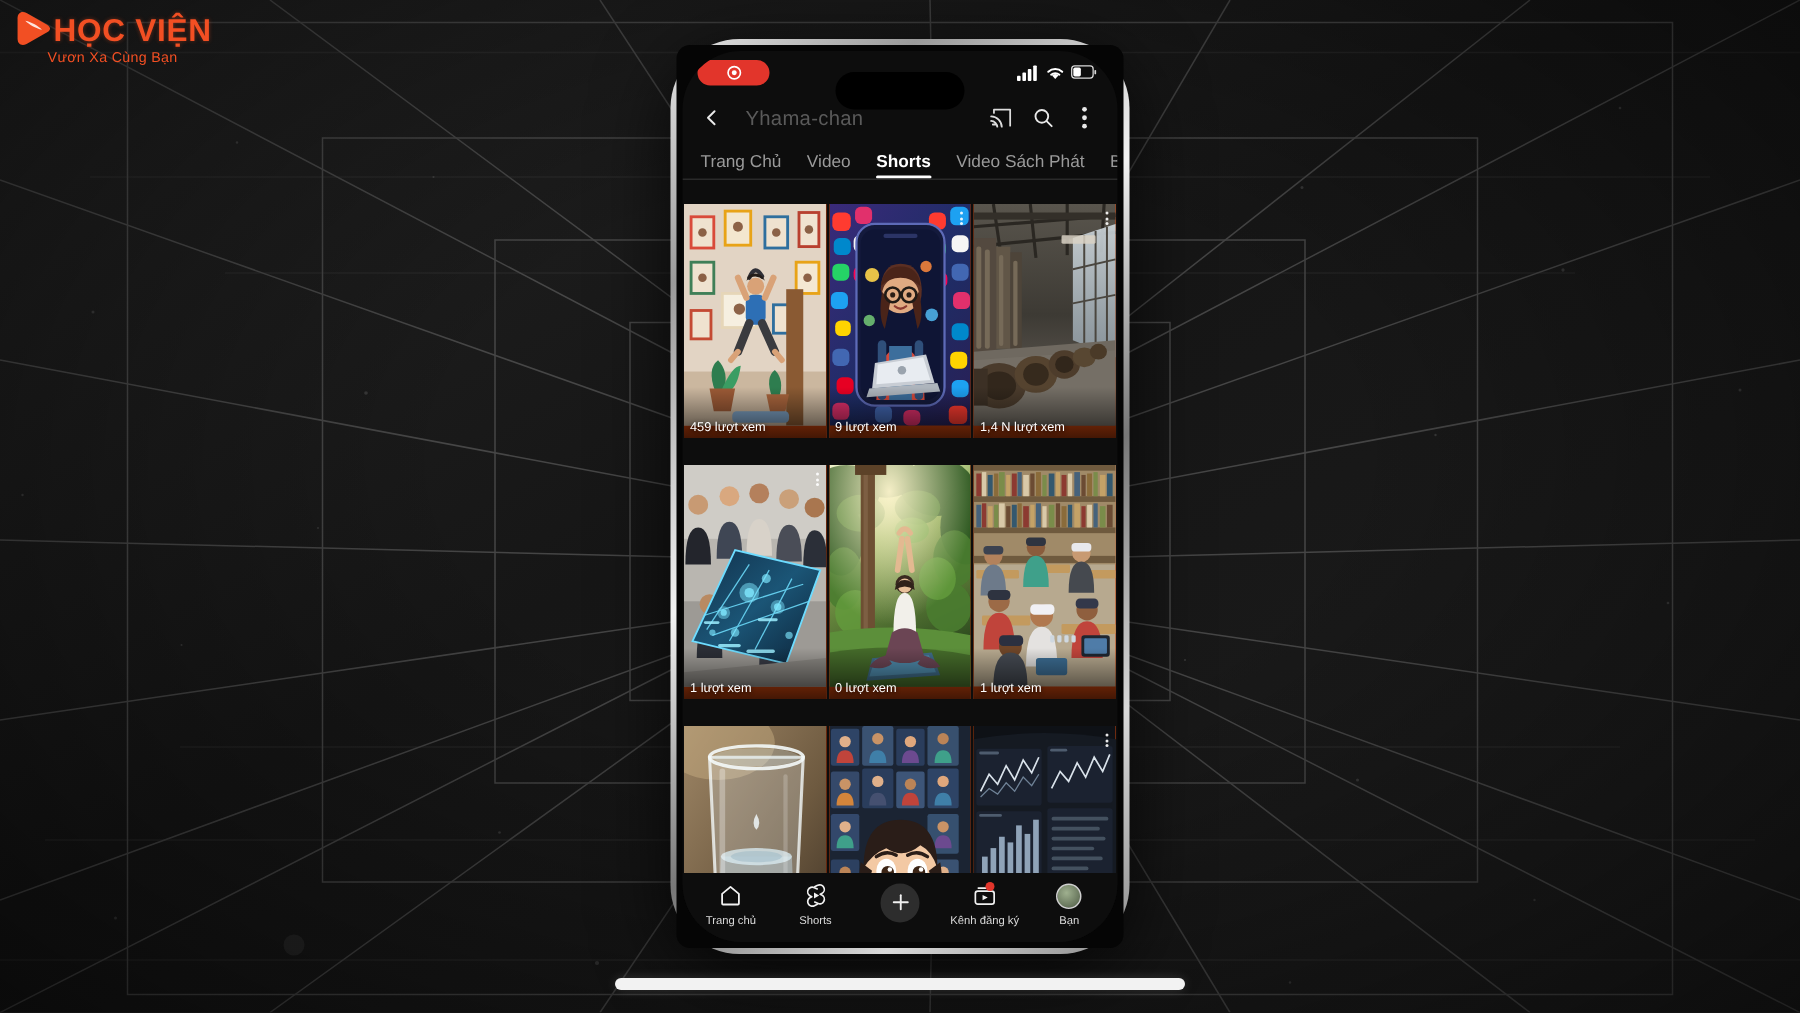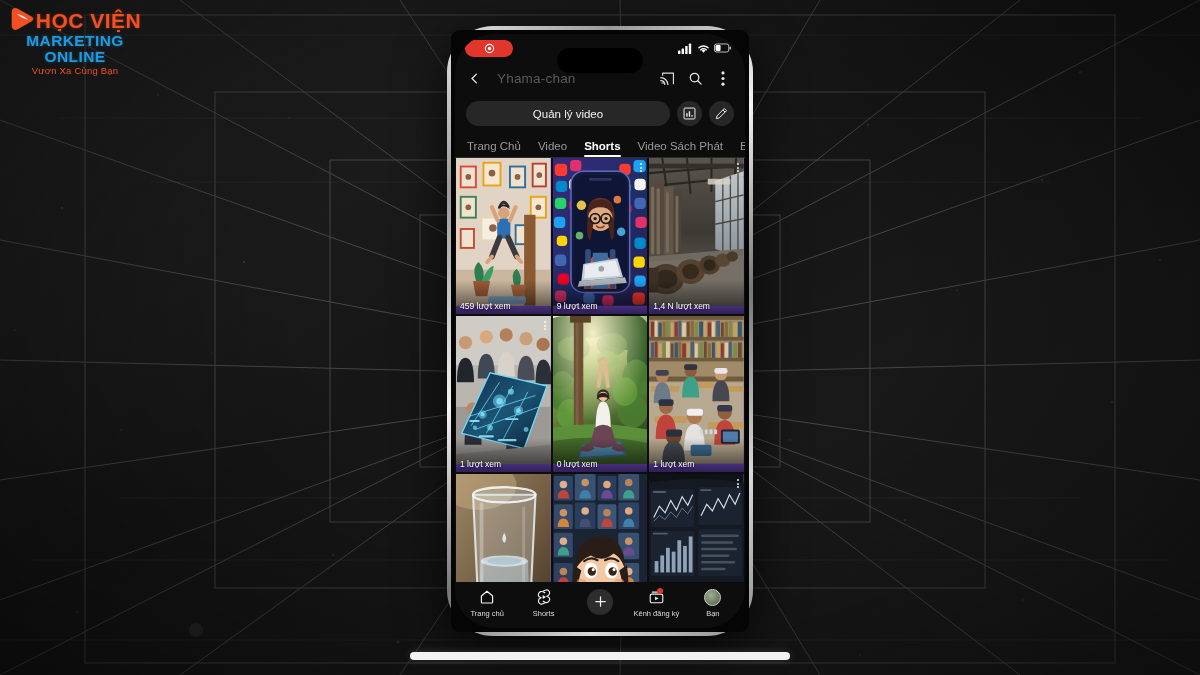--- a/index.html
+++ b/index.html
@@ -189,21 +189,22 @@
     grid-template-columns:repeat(3,1fr);
     gap:2px;
     padding:0 1px;
     overflow:hidden;
     align-content:start;
   }
   .cell{
     position:relative;
     height:156px;
     overflow:hidden;
-    background:#8b5cf6;
+    background:#c2410c;
+    margin-top:16px;
   }
   .cell .art{ position:absolute; inset:0; }
   .cell .views{
     position:absolute; left:4px; bottom:3px;
     font-size:8.5px; color:#fff;
     text-shadow:0 1px 3px rgba(0,0,0,.9);
     z-index:3;
   }
   .cell .kebab{
     position:absolute; right:3px; top:3px;
@@ -355,21 +356,20 @@
   <div id="vignette"></div>
 
   <div id="logo">
     <div class="row1">
       <svg class="play" viewBox="0 0 30 28">
         <path d="M3 6 C3 2 6 0 10 2 L26 11 C29 13 29 15 26 17 L10 26 C6 28 3 26 3 22 Z" fill="#f24f23"></path>
         <path d="M9 8 C14 9 19 12 22 15 C17 14 12 11 9 8 Z" fill="#ffffff" opacity="0.85"></path>
       </svg>
       <span class="hv">HỌC VIỆN</span>
     </div>
-    <div class="mo">MARKETING ONLINE</div>
     <div class="slg">Vươn Xa Cùng Bạn</div>
   </div>
 
   <div id="phone">
    <div id="phone-inner">
     <div id="screen">
 
       <div class="dyn-island"></div>
 
       <div class="statusbar">
@@ -421,37 +421,20 @@
         </div>
         <div class="hicon">
           <svg width="4" height="15" viewBox="0 0 4 16" fill="#e8e8e8">
             <circle cx="2" cy="2" r="1.7"></circle>
                 <circle cx="2" cy="8" r="1.7"></circle>
                 <circle cx="2" cy="14" r="1.7"></circle>
           </svg>
         </div>
       </div>
 
-      <div class="actionrow">
-        <div class="manage-btn">Quản lý video</div>
-        <div class="round-btn">
-          <svg width="13" height="13" viewBox="0 0 20 20" fill="none" stroke="#f1f1f1" stroke-width="1.5">
-            <rect x="1.6" y="1.6" width="16.8" height="16.8" rx="1.6"></rect>
-            <rect x="5" y="9.5" width="2.1" height="5.4" fill="#f1f1f1" stroke="none"></rect>
-            <rect x="8.9" y="6.6" width="2.1" height="8.3" fill="#f1f1f1" stroke="none"></rect>
-            <rect x="12.8" y="12.6" width="2.1" height="2.3" fill="#f1f1f1" stroke="none"></rect>
-          </svg>
-        </div>
-        <div class="round-btn">
-          <svg width="13" height="13" viewBox="0 0 20 20" fill="none" stroke="#f1f1f1" stroke-width="1.5" stroke-linejoin="round">
-            <path d="M14.4 2.3 L17.7 5.6 L6.3 17 L2.2 17.8 L3 13.7 Z"></path>
-            <line x1="12.2" y1="4.5" x2="15.5" y2="7.8"></line>
-          </svg>
-        </div>
-      </div>
 
       <div class="tabs">
         <div class="tab">Trang Chủ</div>
         <div class="tab">Video</div>
         <div class="tab active">Shorts</div>
         <div class="tab">Video Sách Phát</div>
         <div class="tab">B</div>
       </div>
 
 

